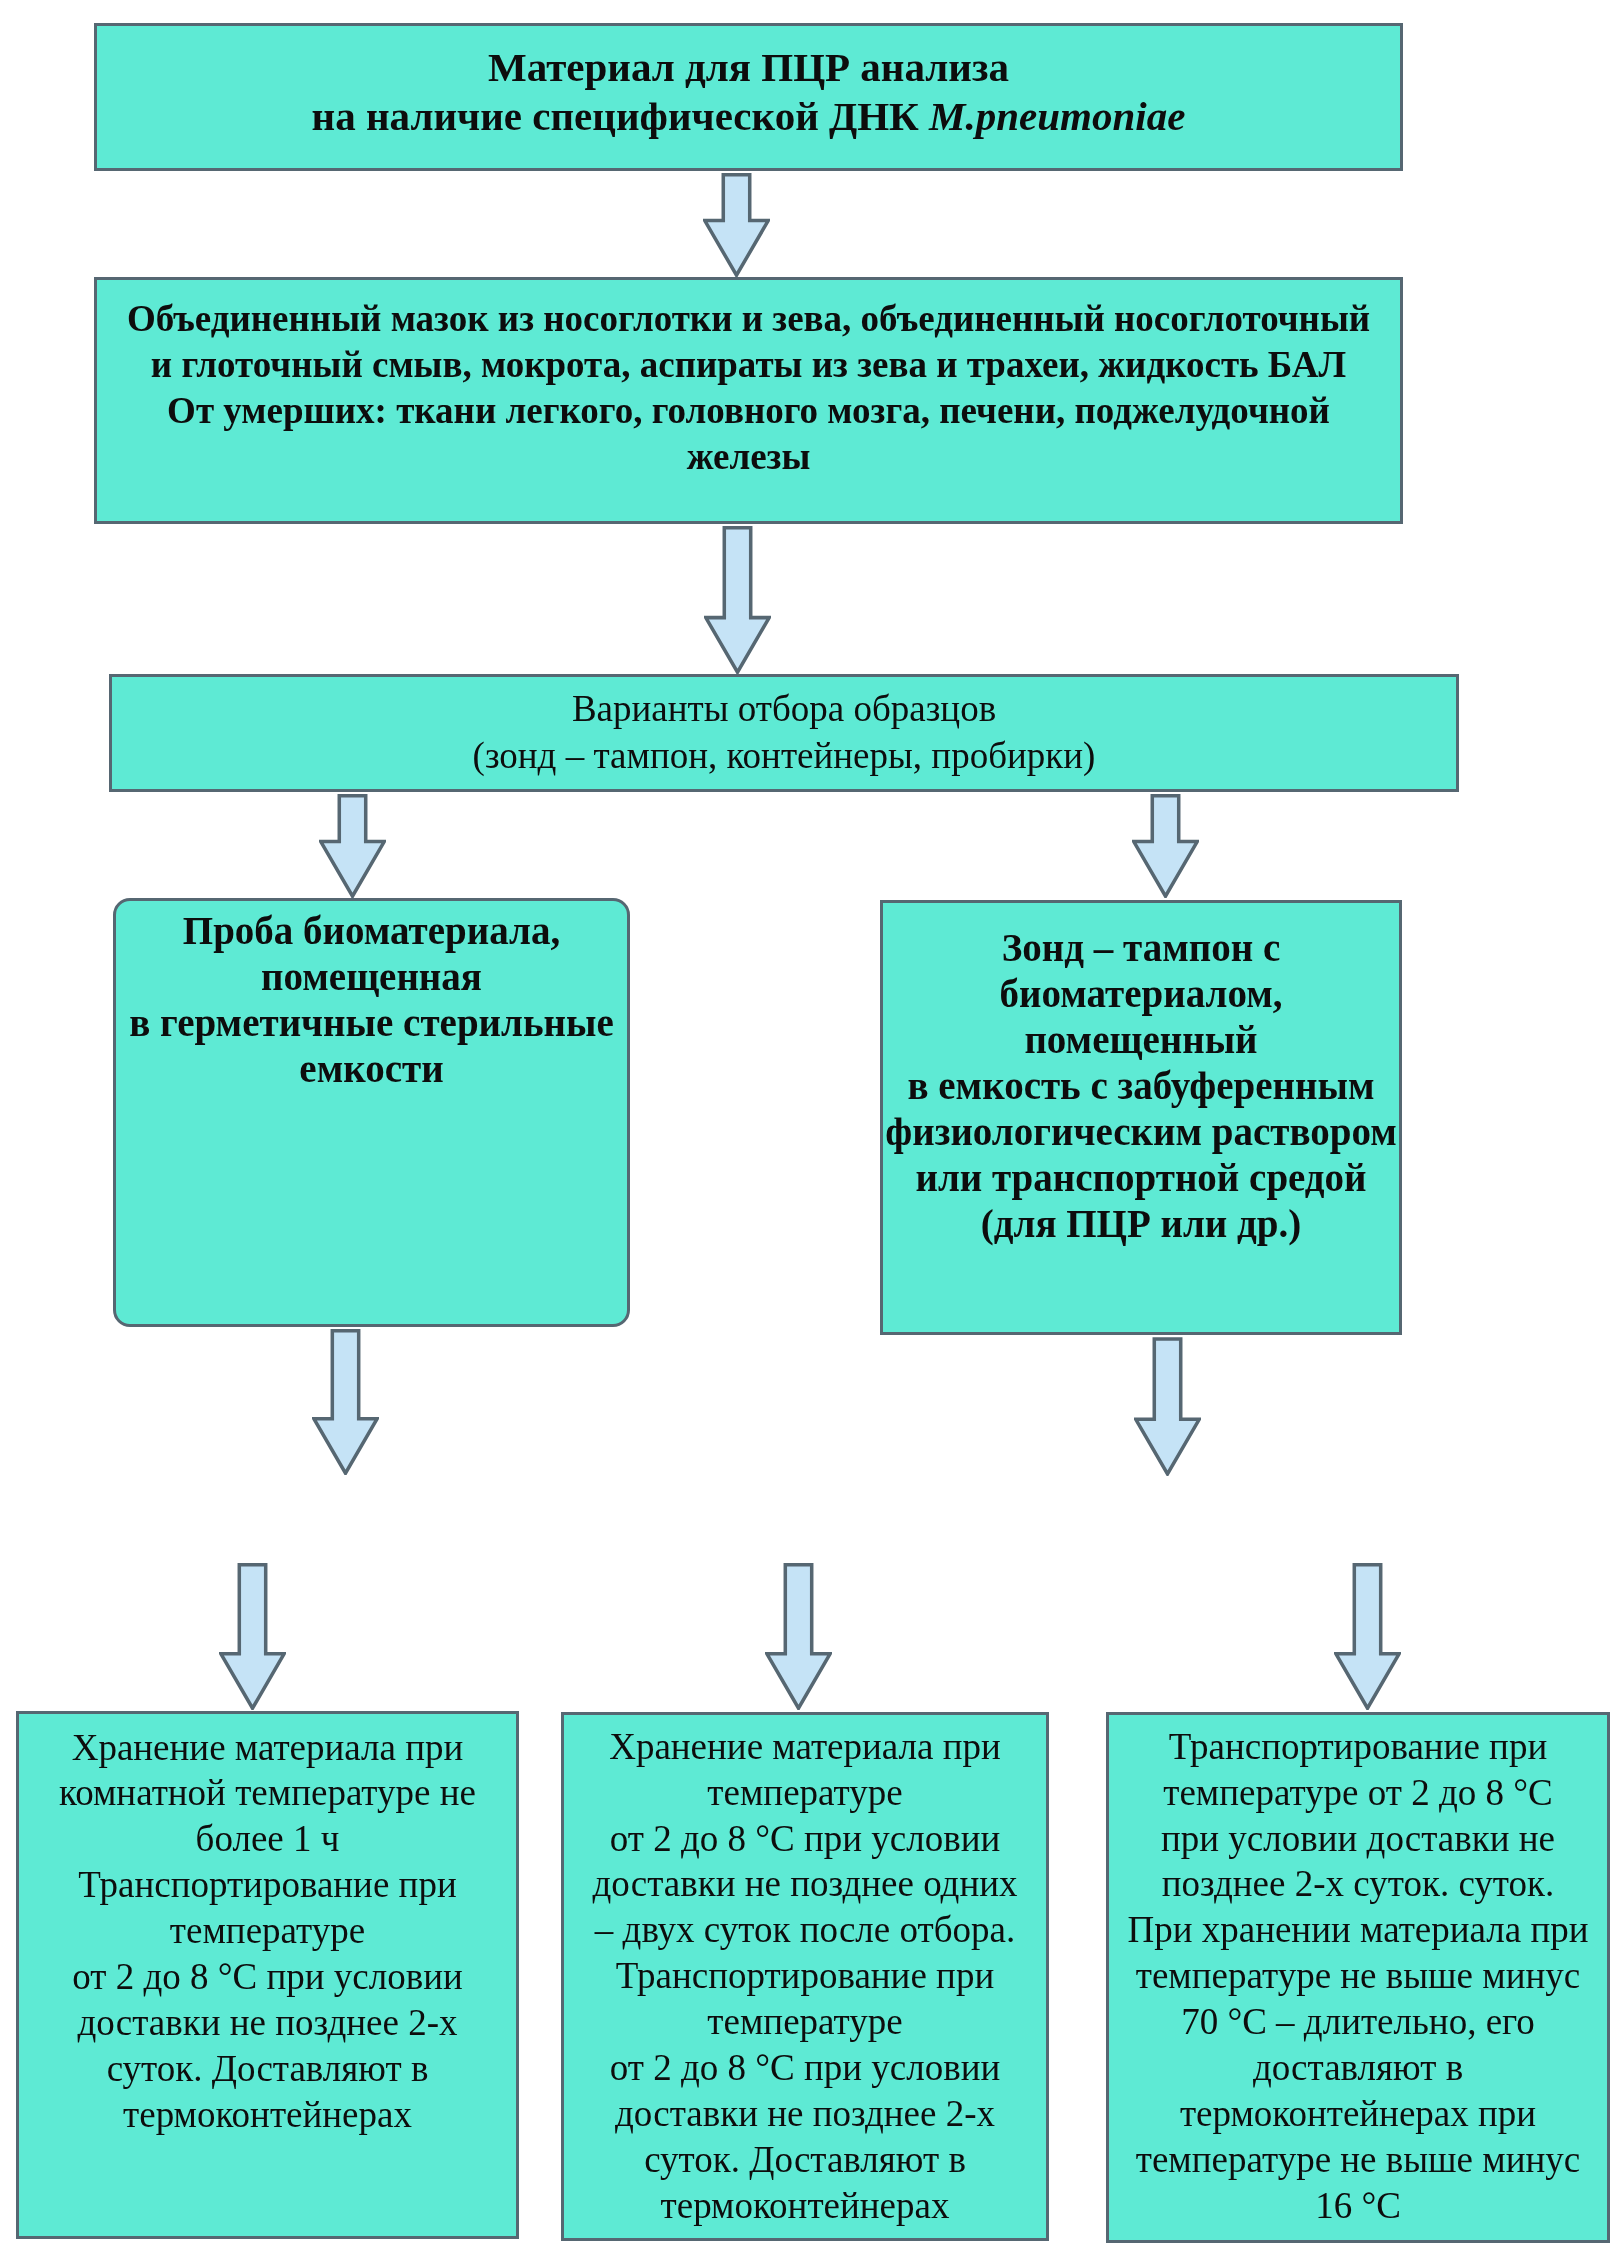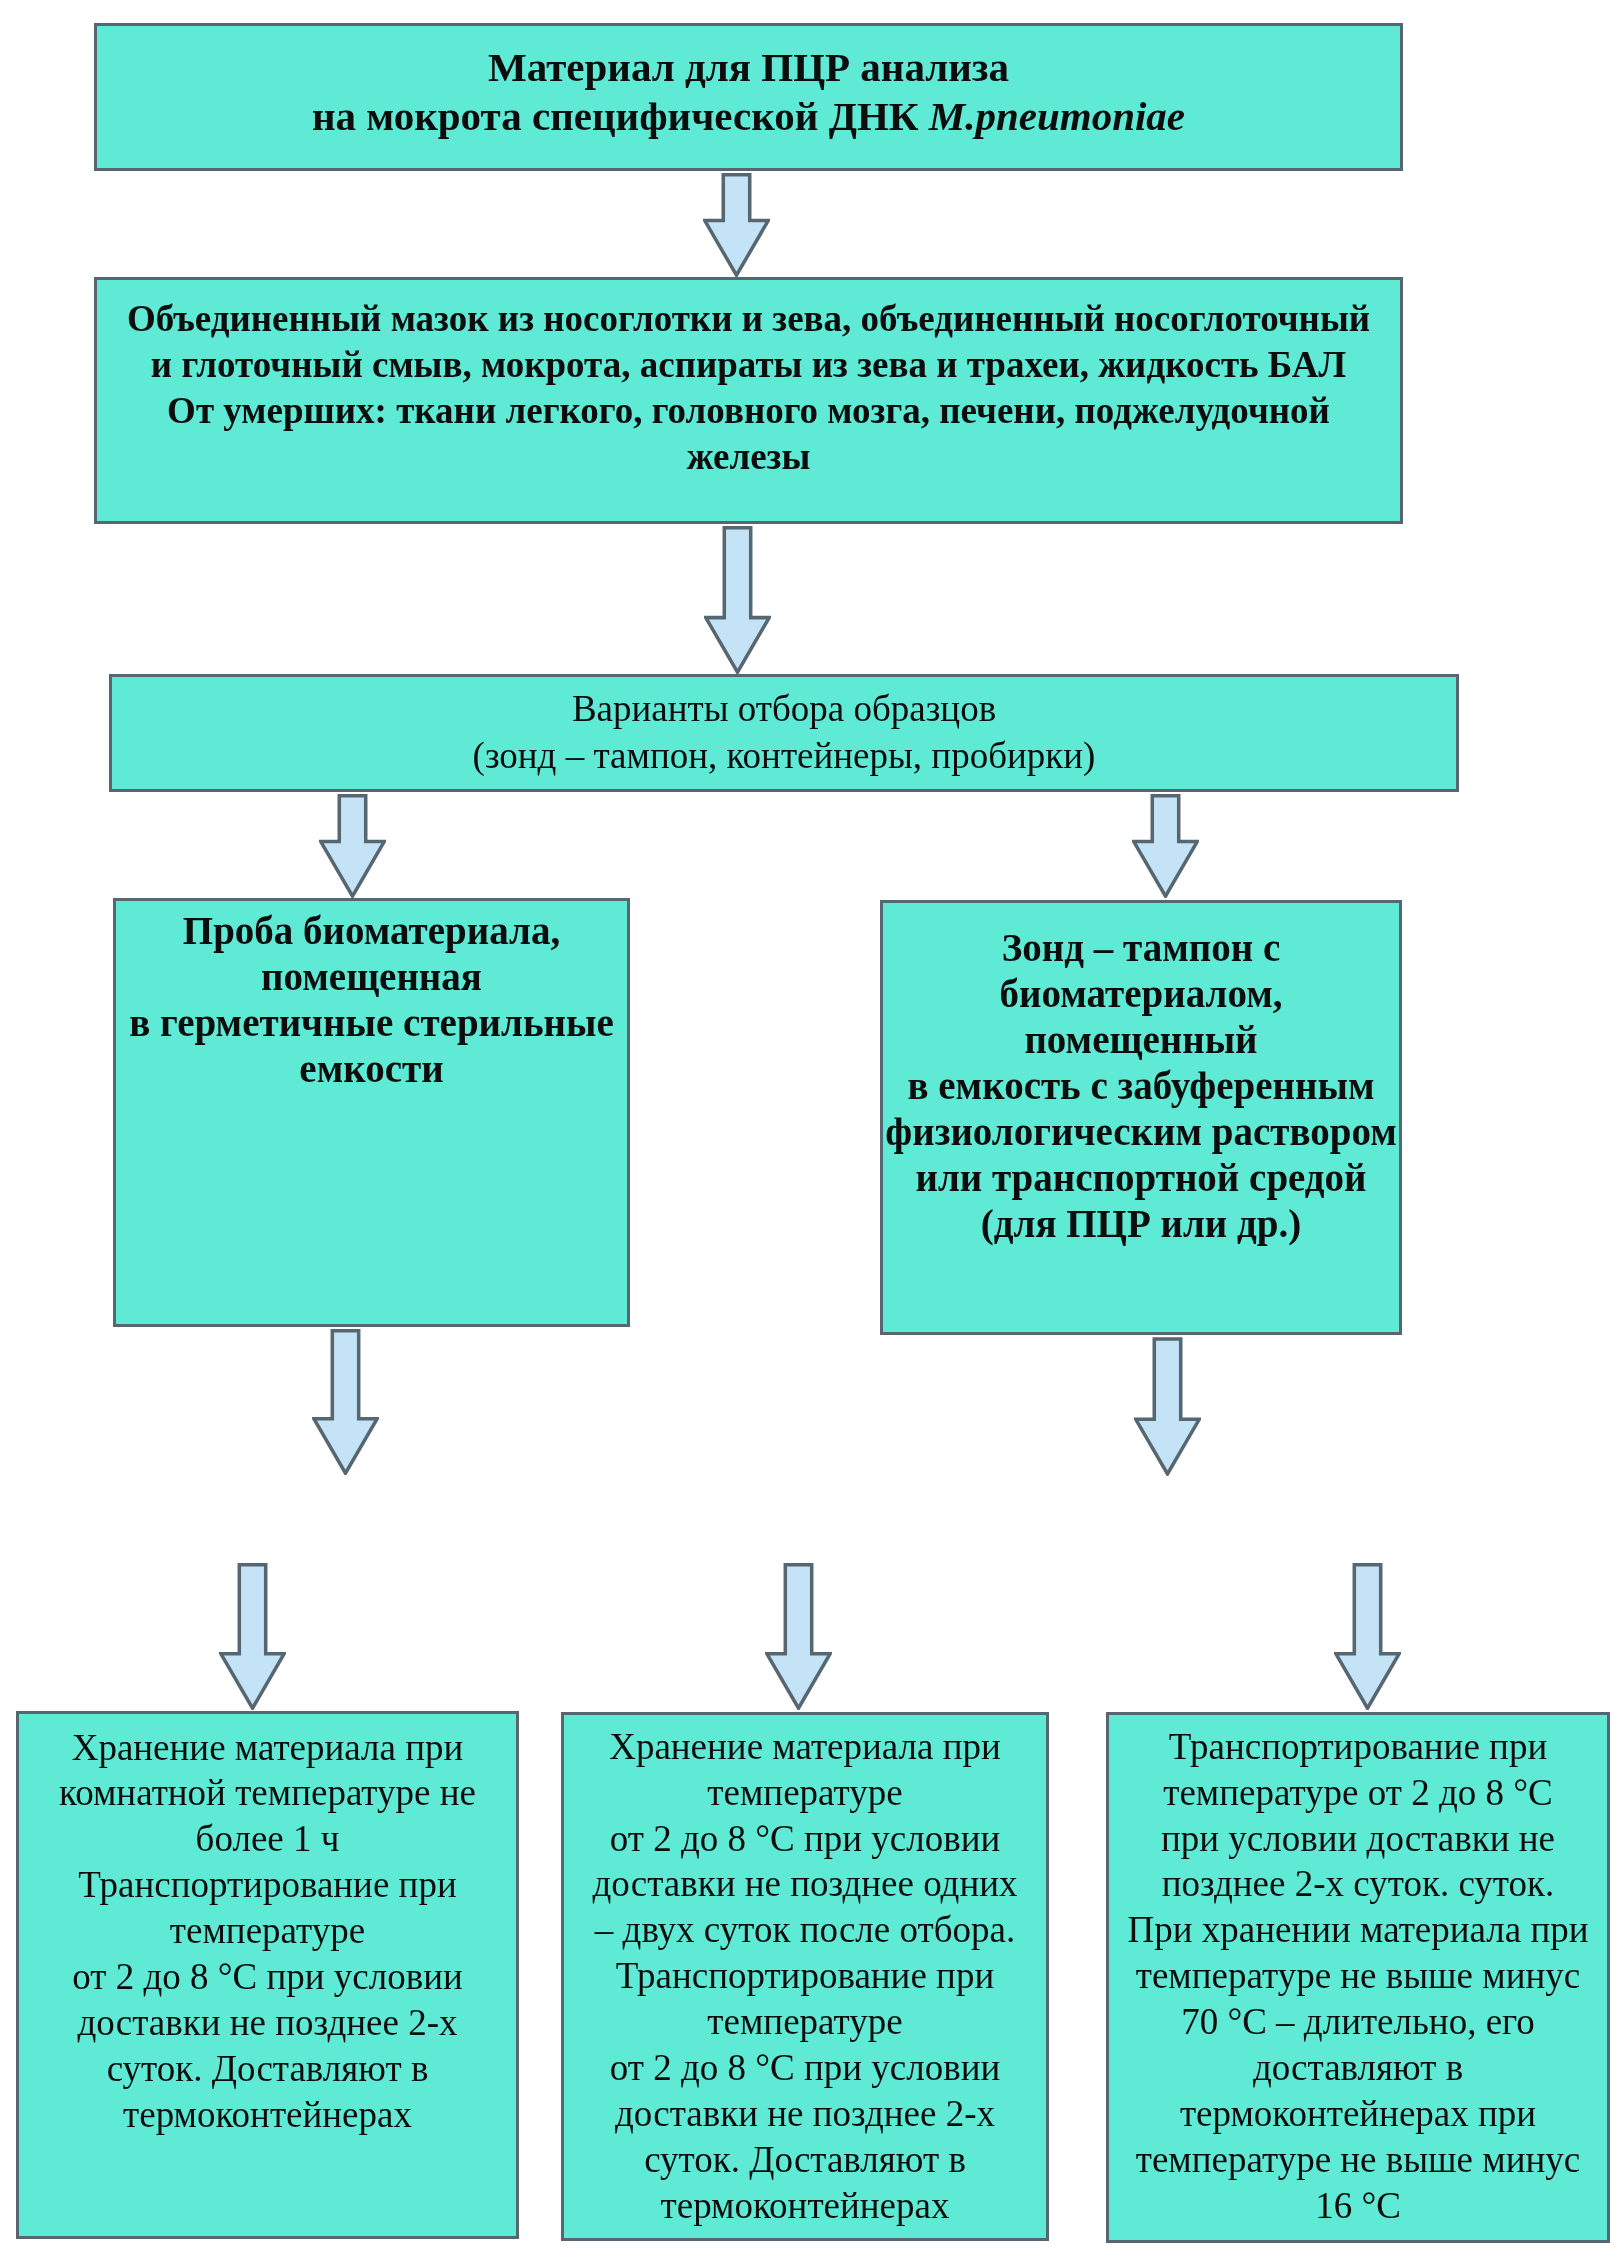--- a/index.html
+++ b/index.html
@@ -27,21 +27,21 @@
   .v-top { justify-content: flex-start; }
 
   
   #box-material { left: 94px; top: 23px; width: 1309px; height: 148px;
                   font-size: 41px; font-weight: bold; line-height: 1.18; padding-bottom: 10.6px; }
   #box-specimens { left: 94px; top: 277px; width: 1309px; height: 247px;
                    font-size: 37px; font-weight: bold; line-height: 1.24; padding-top: 16px; }
   #box-sampling { left: 109px; top: 674px; width: 1350px; height: 118px;
                   font-size: 37px; font-weight: normal; line-height: 1.26; }
   #box-sealed { left: 113px; top: 898px; width: 517px; height: 429px;
-                font-size: 39px; font-weight: bold; line-height: 1.18; padding-top: 7px; }
+                font-size: 39px; font-weight: bold; line-height: 1.18; padding-top: 7px; border-radius: 17px; }
   #box-swab { left: 880px; top: 900px; width: 522px; height: 435px;
               font-size: 39px; font-weight: bold; line-height: 1.18; padding-top: 22px; }
   #box-storage-bar { left: 115px; top: 1475px; width: 1295px; height: 86px;
                      font-size: 38px; font-weight: bold; padding-bottom: 23px; }
   #box-room-temp { left: 16px; top: 1711px; width: 503px; height: 528px;
                    font-size: 37px; line-height: 1.24; padding-top: 10.6px; }
   #box-fridge { left: 561px; top: 1712px; width: 488px; height: 529px;
                 font-size: 37px; line-height: 1.24; padding-top: 8.8px; }
   #box-transport { left: 1106px; top: 1712px; width: 504px; height: 531px;
                    font-size: 37px; line-height: 1.24; padding-top: 8.8px; }
@@ -57,21 +57,21 @@
   #arrow-5-mid { left: 765px; top: 1563px; }
   #arrow-5-right { left: 1334px; top: 1563px; }
 </style>
 </head>
 <body>
 
 <div id="canvas">
 
   <div class="box v-center" id="box-material">
     <div class="txt">Материал для ПЦР анализа</div>
-    <div><span>на мокрота специфической ДНК</span> <i>M.pneumoniae</i></div>
+    <div><span>на наличие специфической ДНК</span> <i>M.pneumoniae</i></div>
   </div>
 
   <svg class="arrow" id="arrow-1" width="67" height="104" viewBox="0 0 76 118">
     <polygon points="23,2 53,2 53,54 74,54 38,116 2,54 23,54" stroke="#566772" stroke-width="4" fill="#c5e3f6"></polygon>
   </svg>
 
   <div class="box v-top" id="box-specimens">
     <div class="txt">Объединенный мазок из носоглотки и зева, объединенный носоглоточный
 и глоточный смыв, мокрота, аспираты из зева и трахеи, жидкость БАЛ
 От умерших: ткани легкого, головного мозга, печени, поджелудочной

